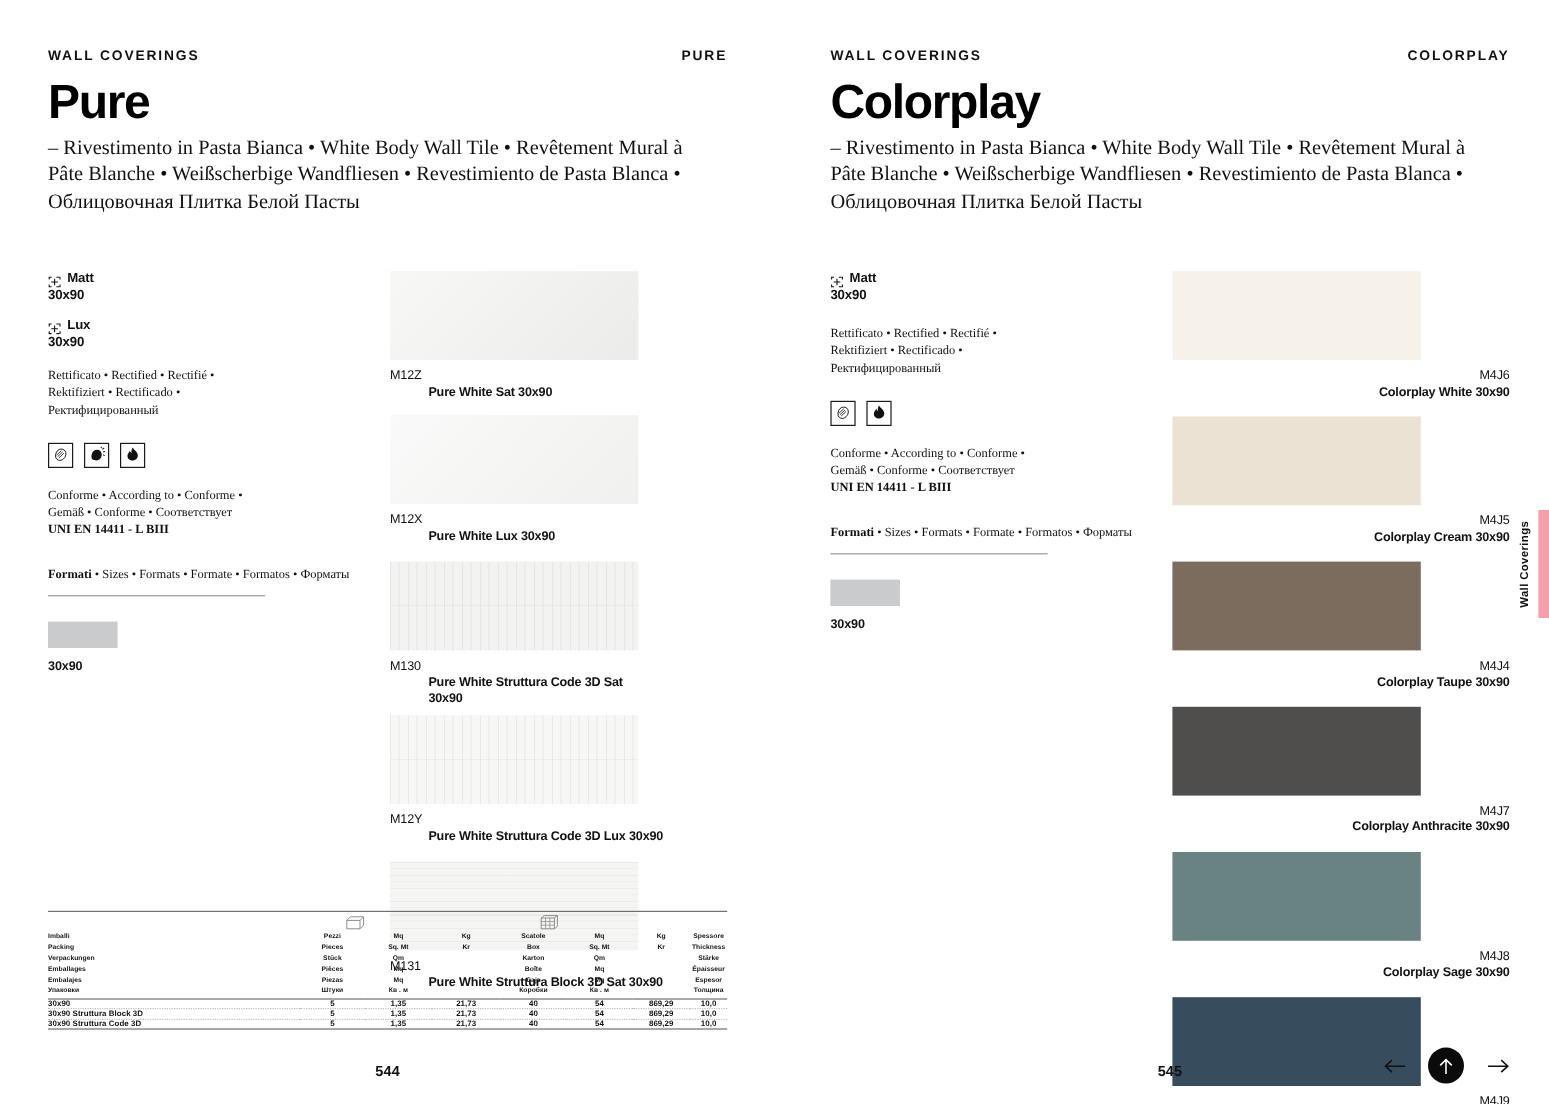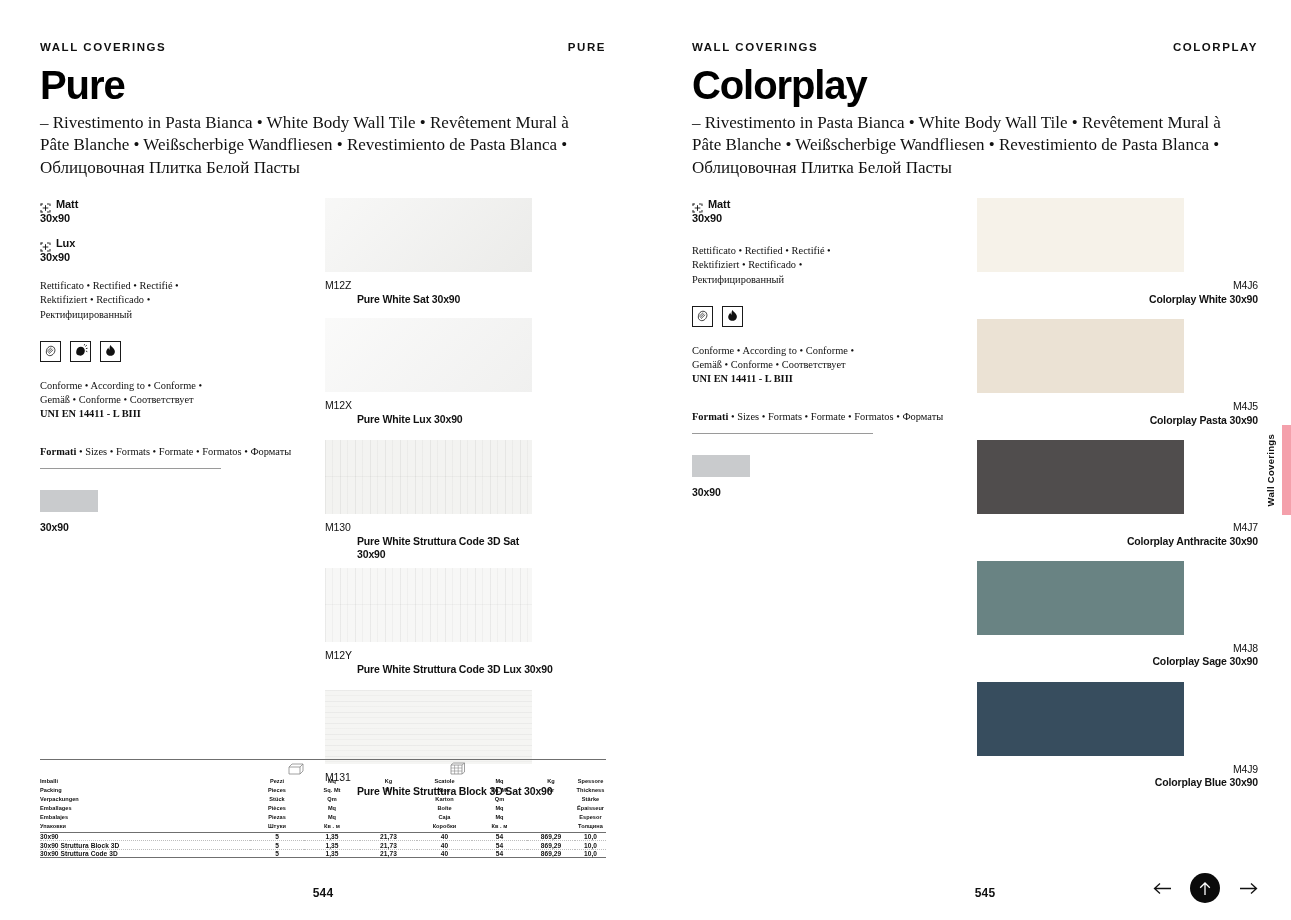--- a/index.html
+++ b/index.html
@@ -37,21 +37,21 @@
   .hdr-title {
     font-size: 40px; font-weight: 700; letter-spacing: -1.1px;
     line-height: 1.0; margin: 12px 0 7px 0; color: #000;
   }
   .hdr-sub {
     font-family: "Liberation Serif", serif;
     font-size: 17px; line-height: 1.32; color: #111; max-width: 560px;
   }
 
   
-  .cols { display: flex; margin-top: 19px; }
+  .cols { display: flex; margin-top: 47px; }
   .col-spec  { width: 285px; flex: none; }
   .col-tiles { width: 281px; flex: none; }
   .page-right .col-spec { width: 285px; }
 
   
   .finish { margin-bottom: 13px; }
   .finish-head { display: flex; align-items: center; gap: 5px; }
   .finish-name { font-size: 11px; font-weight: 700; letter-spacing: -0.1px; }
   .finish-size { font-size: 11px; font-weight: 700; margin-top: 2px; letter-spacing: -0.1px; }
 
@@ -130,21 +130,21 @@
   .pk-cell-l { font-size: 6.6px; font-weight: 700; text-align: left; padding: 4px 0 4px 0; letter-spacing: 0.05px; }
   .pk-cell-c { font-size: 6.6px; font-weight: 700; text-align: center; padding: 4px 0 4px 0; letter-spacing: 0.05px; }
   .pack-rule-bot { height: 1px; background: #6f6f6f; }
 
   
   .folio {
     position: absolute; bottom: 20px; width: 100%;
     text-align: center; font-size: 12px; font-weight: 700; letter-spacing: 0.2px;
   }
   .folio-left  { left: 0; }
-  .folio-right { left: 10px; }
+  .folio-right { left: 0; }
 
   
   .side-tab {
     position: absolute; right: 0; top: 425px; height: 90px;
     display: flex; align-items: center;
   }
   .side-tab-label {
     writing-mode: vertical-rl; transform: rotate(180deg);
     font-size: 9.5px; font-weight: 700; letter-spacing: 0.3px;
     color: #111; margin-right: 6px; white-space: nowrap;
@@ -478,23 +478,28 @@
 
           <div class="tile-item">
             <div class="tile-img" style="background:#f6f2e9;"></div>
             <div class="tile-code">M4J6</div>
             <div class="tile-desc">Colorplay White 30x90</div>
           </div>
 
           <div class="tile-item">
             <div class="tile-img" style="background:#ebe2d4;"></div>
             <div class="tile-code">M4J5</div>
-            <div class="tile-desc">Colorplay Pasta 30x90</div>
-          </div>
-
+            <div class="tile-desc">Colorplay Cream 30x90</div>
+          </div>
+
+          <div class="tile-item">
+            <div class="tile-img" style="background:#7b6c5d;"></div>
+            <div class="tile-code">M4J4</div>
+            <div class="tile-desc">Colorplay Taupe 30x90</div>
+          </div>
 
           <div class="tile-item">
             <div class="tile-img" style="background:#504d4d;"></div>
             <div class="tile-code">M4J7</div>
             <div class="tile-desc">Colorplay Anthracite 30x90</div>
           </div>
 
           <div class="tile-item">
             <div class="tile-img" style="background:#698383;"></div>
             <div class="tile-code">M4J8</div>

